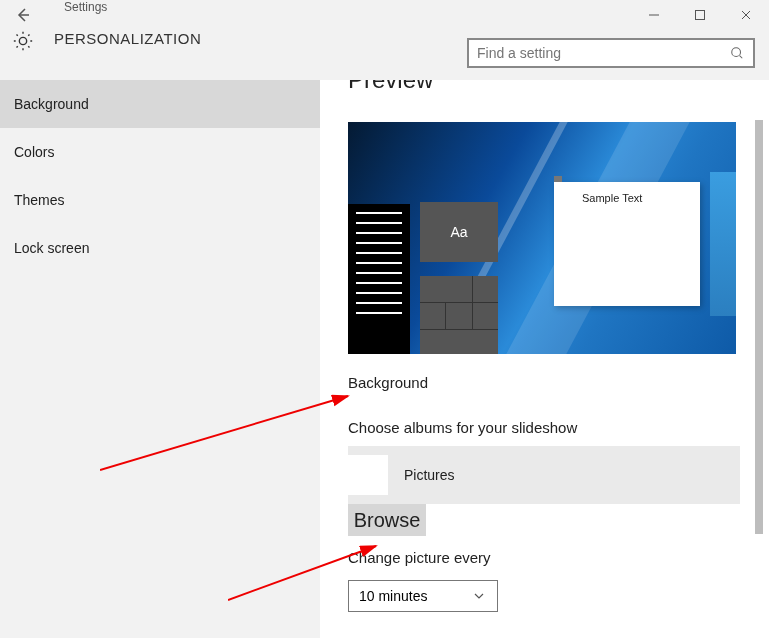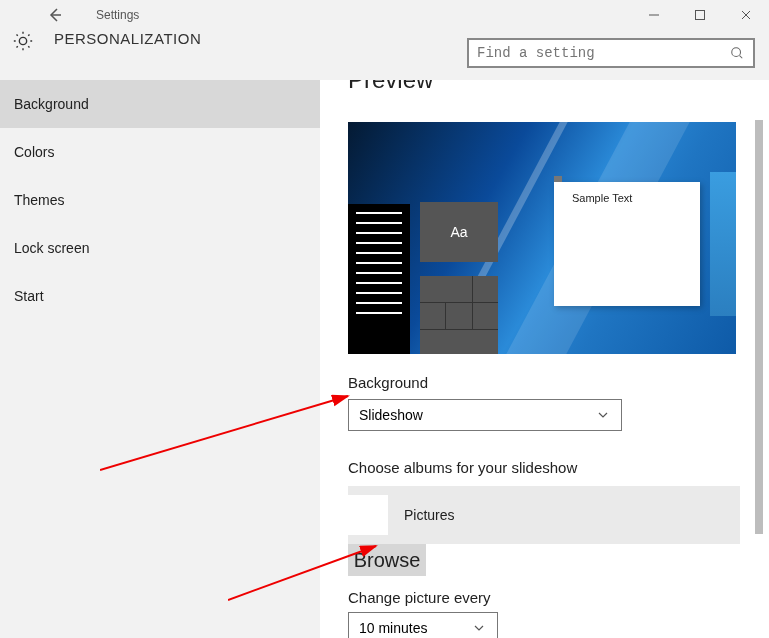--- a/index.html
+++ b/index.html
@@ -1,27 +1,27 @@
 <!DOCTYPE html>
 <html><head>
   <meta charset="utf-8">
   <style>
     * { box-sizing: border-box; margin: 0; padding: 0; font-family: "Segoe UI", Tahoma, sans-serif; }
     html, body { width: 769px; height: 638px; overflow: hidden; background: #fff; }
     .window { width: 769px; height: 638px; display: flex; flex-direction: column; background: #f2f2f2; position: relative; }
-    .titlebar { height: 30px; display: flex; align-items: center; background: #f2f2f2; padding-left: 32px; }
+    .titlebar { height: 30px; display: flex; align-items: flex-start; background: #f2f2f2; }
     .tb-back { width: 46px; height: 30px; display: flex; align-items: center; justify-content: center; }
     .tb-title { font-size: 12px; color: #555; padding-left: 18px; }
     .tb-spacer { flex: 1; }
     .tb-btn { width: 46px; height: 30px; display: flex; align-items: center; justify-content: center; }
     .header { height: 50px; display: flex; align-items: flex-start; background: #f2f2f2; position: relative; }
     .gear { width: 22px; height: 22px; margin-left: 12px; display: flex; align-items: center; justify-content: center; }
     .header-title { font-size: 15px; font-weight: 400; letter-spacing: 0.5px; color: #333; margin-left: 20px; }
     .search-box { position: absolute; right: 14px; top: 8px; width: 288px; height: 30px; border: 2px solid #888; background: #fff; display: flex; align-items: center; padding: 0 8px; }
-    .search-input { flex: 1; border: none; outline: none; font-size: 14px; color: #666; background: transparent; font-family: Liberation Mono, monospace; }
+    .search-input { flex: 1; border: none; outline: none; font-size: 14px; color: #666; background: transparent; }
     .search-icon { width: 16px; height: 16px; display: flex; align-items: center; justify-content: center; }
     .body { flex: 1; display: flex; overflow: hidden; }
     .sidebar { width: 320px; background: #f2f2f2; }
     .sidebar-item { height: 48px; display: flex; align-items: center; padding-left: 14px; font-size: 14px; color: #222; cursor: pointer; }
     .sidebar-item.active { background: #d8d8d8; }
     .main { flex: 1; background: #fff; position: relative; overflow: hidden; }
     .content { position: absolute; left: 28px; right: 26px; top: -14px; }
     .preview-label { font-size: 24px; color: #222; margin-bottom: 28px; }
     .preview { width: 388px; height: 232px; background: linear-gradient(120deg, #041a33 0%, #0a4a9a 35%, #2a8ad8 55%, #1f75c2 70%, #0e5aa7 100%); position: relative; overflow: hidden; }
     .beam1 { position: absolute; top: 0; left: 150px; width: 8px; height: 232px; background: rgba(255,255,255,0.25); transform: skewX(-28deg); }
@@ -29,21 +29,21 @@
     .preview-black { position: absolute; left: 0; top: 82px; width: 62px; height: 150px; background: #000; }
     .line-list { position: absolute; left: 8px; top: 90px; }
     .line-list .ll { width: 46px; height: 2px; background: #fff; margin-bottom: 8px; display: flex; }
     .line-list .ll .dot { width: 4px; height: 2px; background: #fff; margin-right: 4px; }
     .line-list .ll .bar { flex:1; background:#fff; height:2px; }
     .aa-tile { position: absolute; left: 72px; top: 80px; width: 78px; height: 60px; background: #555; display:flex; align-items:center; justify-content:center; color:#fff; font-size:14px; }
     .grid-tiles { position: absolute; left: 72px; top: 154px; width: 78px; height: 78px; display: grid; grid-template-columns: 1fr 1fr 1fr; grid-auto-rows: 26px; gap: 1px; background:#333; }
     .grid-tiles .gt { background:#555; }
     .sample-win { position: absolute; right: 36px; top: 60px; width: 146px; height: 124px; background: #fff; box-shadow: 2px 2px 6px rgba(0,0,0,0.25); }
     .sample-win .st-bar { position:absolute; left:0; top:-6px; width:8px; height:6px; background:#777; }
-    .sample-text { font-size: 11px; color: #222; padding: 10px 18px; }
+    .sample-text { font-size: 11px; color: #222; padding: 10px 28px; }
     .right-strip { position: absolute; right: 0; top: 50px; width: 26px; height: 144px; background: linear-gradient(180deg, #3a9de0, #2b7fc0); }
     .section-label { font-size: 15px; color: #222; margin-top: 20px; }
     .dropdown { margin-top: 8px; width: 274px; height: 32px; border: 1px solid #777; background: #fff; display: flex; align-items: center; padding: 0 10px; justify-content: space-between; font-size: 14px; }
     .chevron { width:16px; height:16px; display:flex; align-items:center; justify-content:center; }
     .album-row { margin-top: 10px; width: 392px; height: 58px; background: #eaeaea; display: flex; align-items: center; }
     .album-thumb { width: 40px; height: 40px; background: #fff; }
     .album-name { margin-left: 16px; font-size: 14px; color: #222; }
     .browse-btn { width: 78px; height: 32px; background: #d6d6d6; display:flex; align-items:center; justify-content:center; font-size:20px; color:#222; border:none; }
     .scrollbar-thumb { position: absolute; right: 6px; top: 40px; width: 8px; height: 414px; background: #bdbdbd; }
     .arrow-svg { position: absolute; pointer-events: none; }
@@ -104,23 +104,20 @@
         </div>
       <div class="sidebar-item">
           <span>Colors</span>
         </div>
       <div class="sidebar-item">
           <span>Themes</span>
         </div>
       <div class="sidebar-item">
           <span>Lock screen</span>
         </div>
-      <div class="sidebar-item">
-          <span>Start</span>
-        </div>
     </div>
 
     <div class="main">
       <div class="content">
         <div class="preview-label">Preview</div>
         <div class="preview">
           <div class="beam1"></div>
           <div class="beam2"></div>
           <div class="right-strip"></div>
           <div class="preview-black"></div>
@@ -181,40 +178,32 @@
               <div class="gt"></div>
             <div class="gt" style="grid-column:1/4"></div>
           </div>
           <div class="sample-win">
             <div class="st-bar"></div>
             <div class="sample-text">Sample Text</div>
           </div>
         </div>
 
         <div class="section-label">Background</div>
-        <div class="dropdown">
-          <span>Slideshow</span>
-          <div class="chevron">
-            <svg width="12" height="12" viewBox="0 0 12 12">
-                <path d="M2 4 L6 8 L10 4" stroke="#555" stroke-width="1.2" fill="none"></path>
-              </svg>
-          </div>
-        </div>
 
         <div class="section-label" style="margin-top:28px">Choose albums for your slideshow</div>
         <div class="album-row">
           <div class="album-thumb"></div>
           <div class="album-name">Pictures</div>
         </div>
         <button class="browse-btn">
             <span>Browse</span>
           </button>
 
         <div class="section-label" style="margin-top:13px">Change picture every</div>
-        <div class="dropdown" style="width:150px;margin-top:6px">
+        <div class="dropdown" style="width:150px;margin-top:14px">
           <span>10 minutes</span>
           <div class="chevron">
             <svg width="12" height="12" viewBox="0 0 12 12">
                 <path d="M2 4 L6 8 L10 4" stroke="#555" stroke-width="1.2" fill="none"></path>
               </svg>
           </div>
         </div>
       </div>
 
       <div class="scrollbar-thumb"></div>

